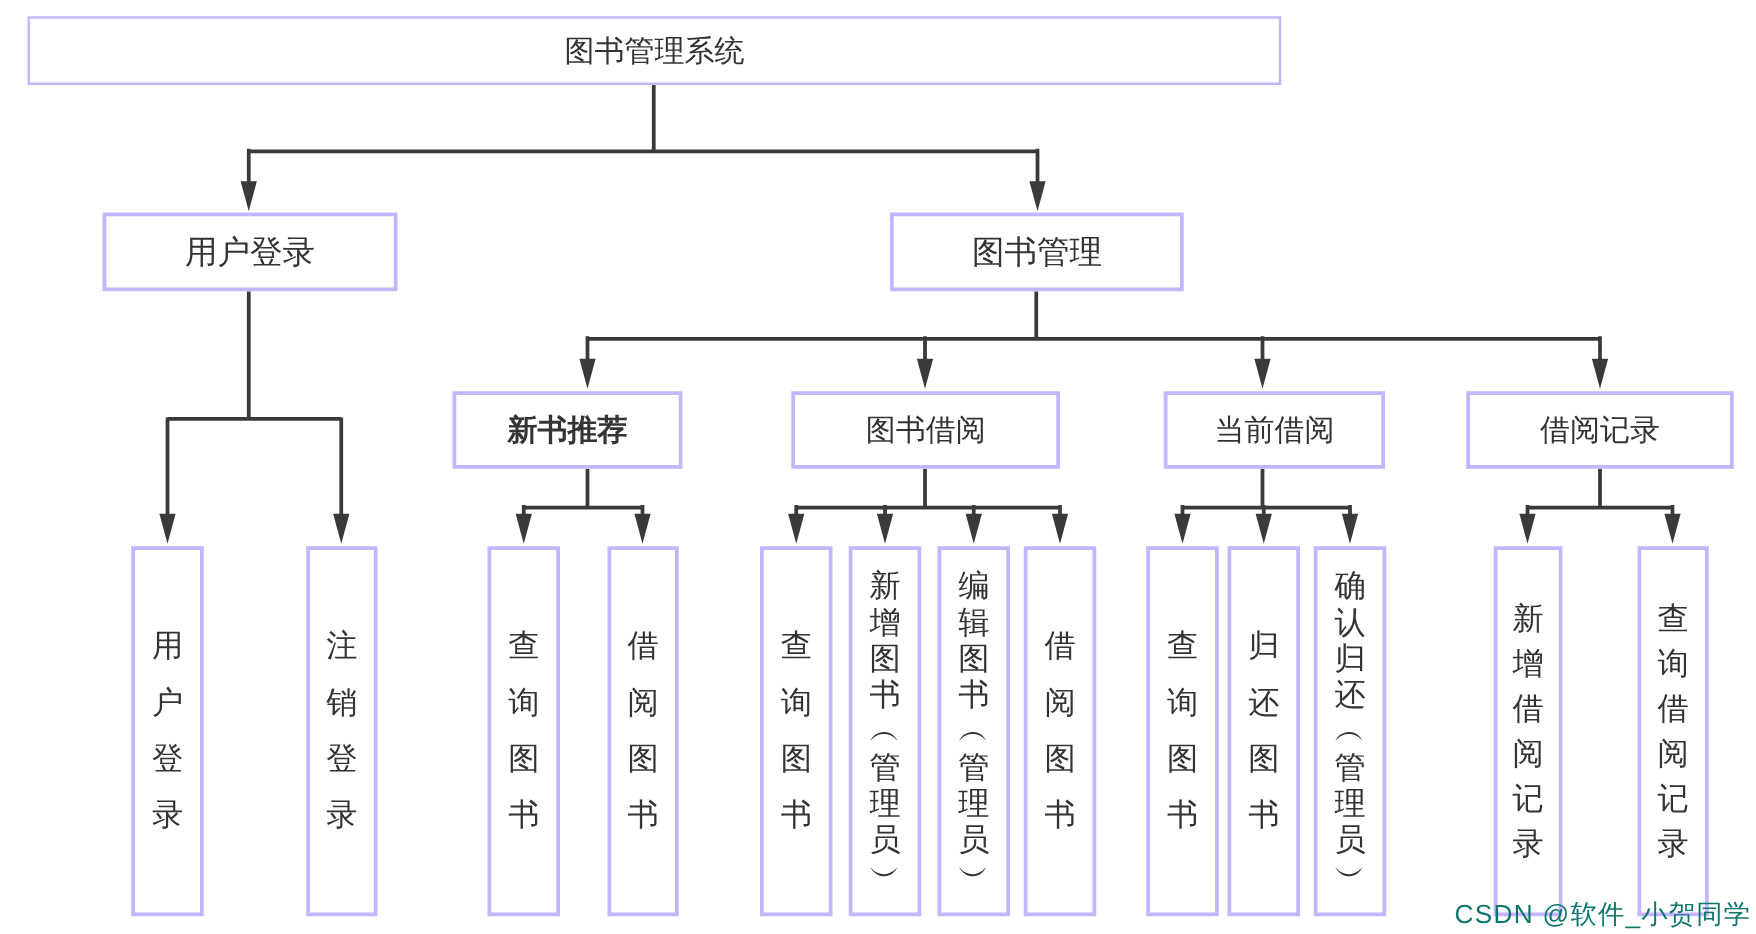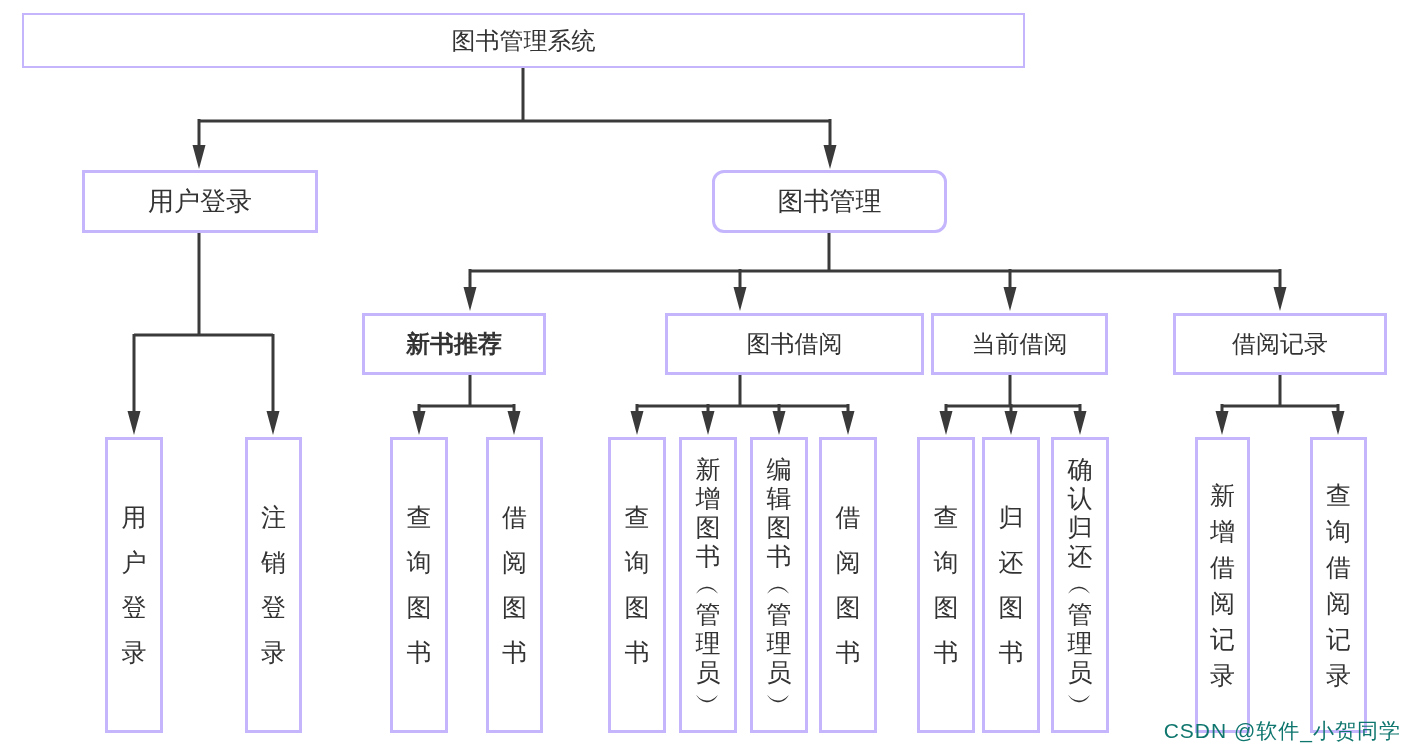--- a/index.html
+++ b/index.html
@@ -19,24 +19,24 @@
     background:#ffffff;
     border:3px solid #c4b5fd;
     color:#333333;
     display:flex;
     align-items:center;
     justify-content:center;
     text-align:center;
   }
   .root{left:22px;top:13px;width:1003px;height:55px;font-size:24px;border-width:2px;}
   .l2a{left:82px;top:170px;width:236px;height:63px;font-size:26px;}
-  .l2b{left:712px;top:170px;width:235px;height:63px;font-size:26px;border-radius:12px;}
+  .l2b{left:712px;top:170px;width:235px;height:63px;font-size:26px;}
   .l3{top:313px;height:62px;font-size:24px;}
   .l3a{left:362px;width:184px;font-weight:bold;}
-  .l3b{left:633px;width:259px;margin-left:32px;}
+  .l3b{left:633px;width:215px;}
   .l3c{left:903px;width:177px;margin-left:28px;}
   .l3d{left:1173px;width:214px;}
   .leaf{
     top:437px;height:296px;font-size:25px;
     display:flex;flex-direction:column;align-items:center;justify-content:center;
     line-height:1;
   }
   .leaf .ch{display:block;}
   .lf1{left:105px;width:58px;}
   .lf2{left:245px;width:57px;}

